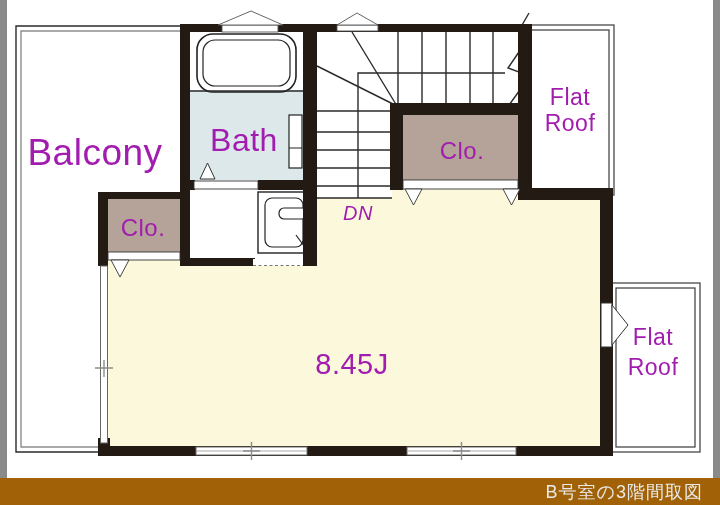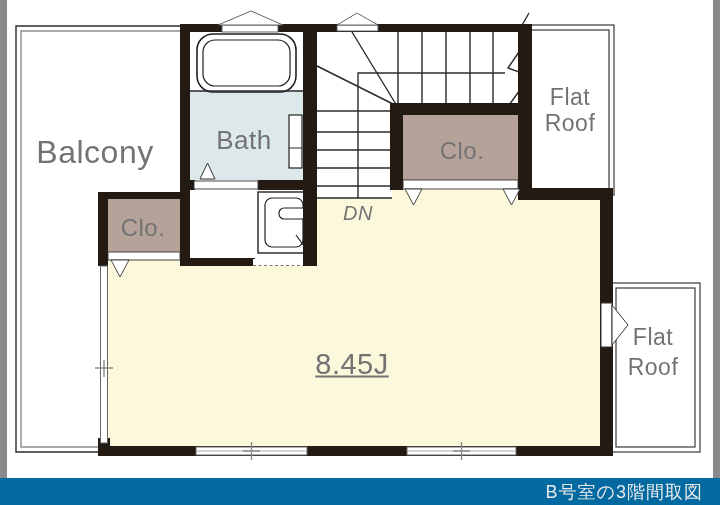--- a/index.html
+++ b/index.html
@@ -4,35 +4,35 @@
 <style>
   html,body{margin:0;padding:0;background:#fff;}
   #screen{
     position:relative;width:720px;height:505px;overflow:hidden;
     background:#ffffff;font-family:"Liberation Sans","DejaVu Sans",sans-serif;
   }
   #plan-svg{position:absolute;left:0;top:0;}
   .side-strip{position:absolute;top:0;width:7px;height:478px;background:#8a8a8a;}
   .lbl{
     position:absolute;transform:translate(-50%,-50%);
-    color:#737373;white-space:nowrap;letter-spacing:0.5px;line-height:1;
+    color:#a21caf;white-space:nowrap;letter-spacing:0.5px;line-height:1;
   }
-  .lbl-balcony{left:95px;top:152px;font-size:32px;}
-  .lbl-bath{left:244px;top:140px;font-size:26px;}
+  .lbl-balcony{left:95px;top:152px;font-size:37px;}
+  .lbl-bath{left:244px;top:140px;font-size:32px;}
   .lbl-clo-left{left:143px;top:228px;font-size:24px;}
   .lbl-clo-right{left:462px;top:151px;font-size:24px;}
   .lbl-dn{left:358px;top:213px;font-size:20px;font-style:italic;}
   .lbl-room{left:352px;top:331px;font-size:29px;}
-  .lbl-room-size{left:352px;top:364px;font-size:29px;text-decoration:underline;}
+  .lbl-room-size{left:352px;top:364px;font-size:29px;}
   .lbl-froof-t1{left:570px;top:97px;font-size:23px;}
   .lbl-froof-t2{left:570px;top:123px;font-size:23px;}
   .lbl-froof-b1{left:653px;top:337px;font-size:23px;}
   .lbl-froof-b2{left:653px;top:367px;font-size:23px;}
   #caption-bar{
-    position:absolute;left:0;top:478px;width:720px;height:27px;background:#0369a1;
+    position:absolute;left:0;top:478px;width:720px;height:27px;background:#a16207;
     display:flex;align-items:center;justify-content:flex-end;
   }
   #caption-text{
     color:#e9e9e9;font-size:18px;letter-spacing:1px;padding-right:17px;
   }
 </style>
 </head>
 <body>
 
 <div id="screen">

